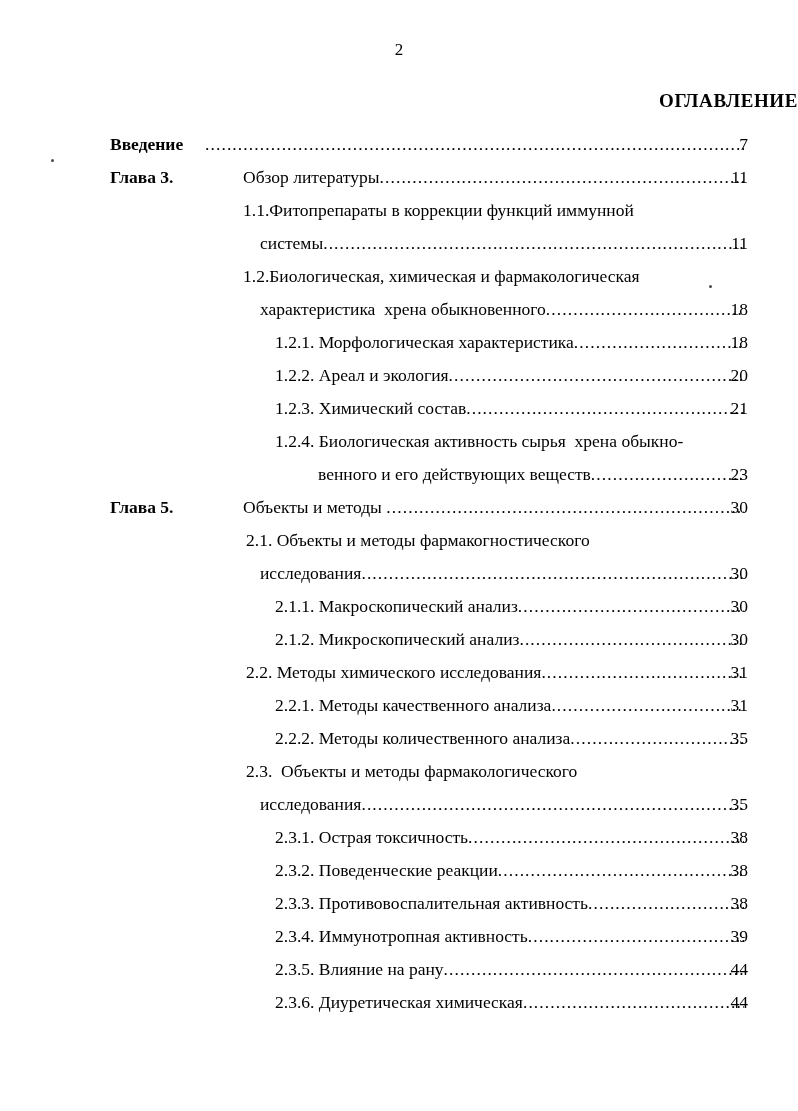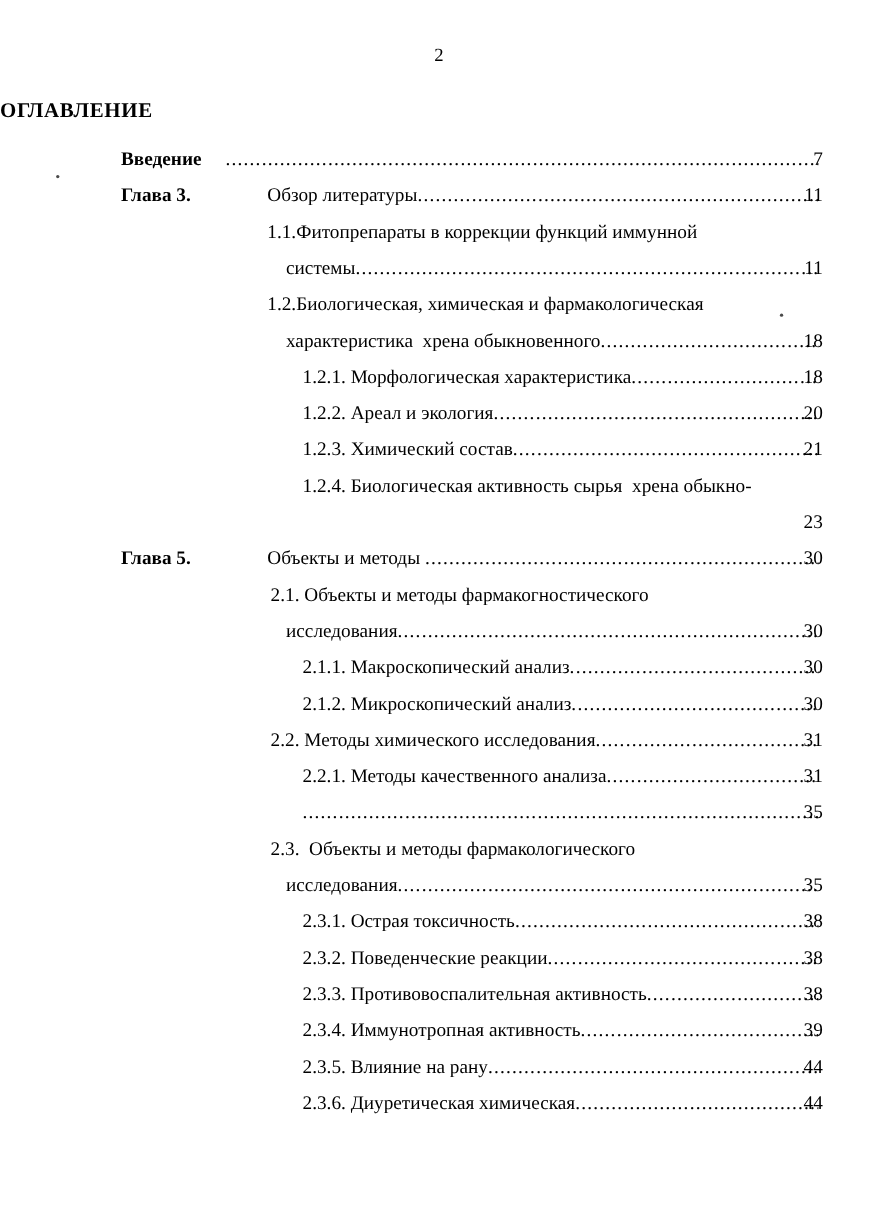--- a/index.html
+++ b/index.html
@@ -30,21 +30,21 @@
     font-size: 17px;
     line-height: 20px;
   }
 
   
   #doc-title {
     position: absolute;
     top: 89px;
     left: 0;
     width: 798px;
-    text-align: left;
+    text-align: right;
     font-size: 19px;
     font-weight: bold;
     letter-spacing: 0.6px;
     line-height: 24px;
   }
 
   
   #toc {
     position: absolute;
     top: 128px;
@@ -191,20 +191,24 @@
           <span class="row-leader"></span>
         </div>
         <div class="row-page">21</div>
       </div>
       <div class="toc-row">
         <div class="row-body ind-3 no-leader">
           <span class="row-text">1.2.4. Биологическая активность сырья  хрена обыкно-</span>
         </div>
       </div>
       <div class="toc-row">
+        <div class="row-body ind-4">
+          <span class="row-text">венного и его действующих веществ</span>
+          <span class="row-leader"></span>
+        </div>
         <div class="row-page">23</div>
       </div>
       <div class="toc-row">
         <div class="row-label">Глава 5.</div>
         <div class="row-body ind-1">
           <span class="row-text">Объекты и методы </span>
           <span class="row-leader"></span>
         </div>
         <div class="row-page">30</div>
       </div>
@@ -243,20 +247,21 @@
       </div>
       <div class="toc-row">
         <div class="row-body ind-3">
           <span class="row-text">2.2.1. Методы качественного анализа</span>
           <span class="row-leader"></span>
         </div>
         <div class="row-page">31</div>
       </div>
       <div class="toc-row">
         <div class="row-body ind-3">
+          <span class="row-text">2.2.2. Методы количественного анализа</span>
           <span class="row-leader"></span>
         </div>
         <div class="row-page">35</div>
       </div>
       <div class="toc-row">
         <div class="row-body ind-1b no-leader">
           <span class="row-text">2.3.  Объекты и методы фармакологического</span>
         </div>
       </div>
       <div class="toc-row">

